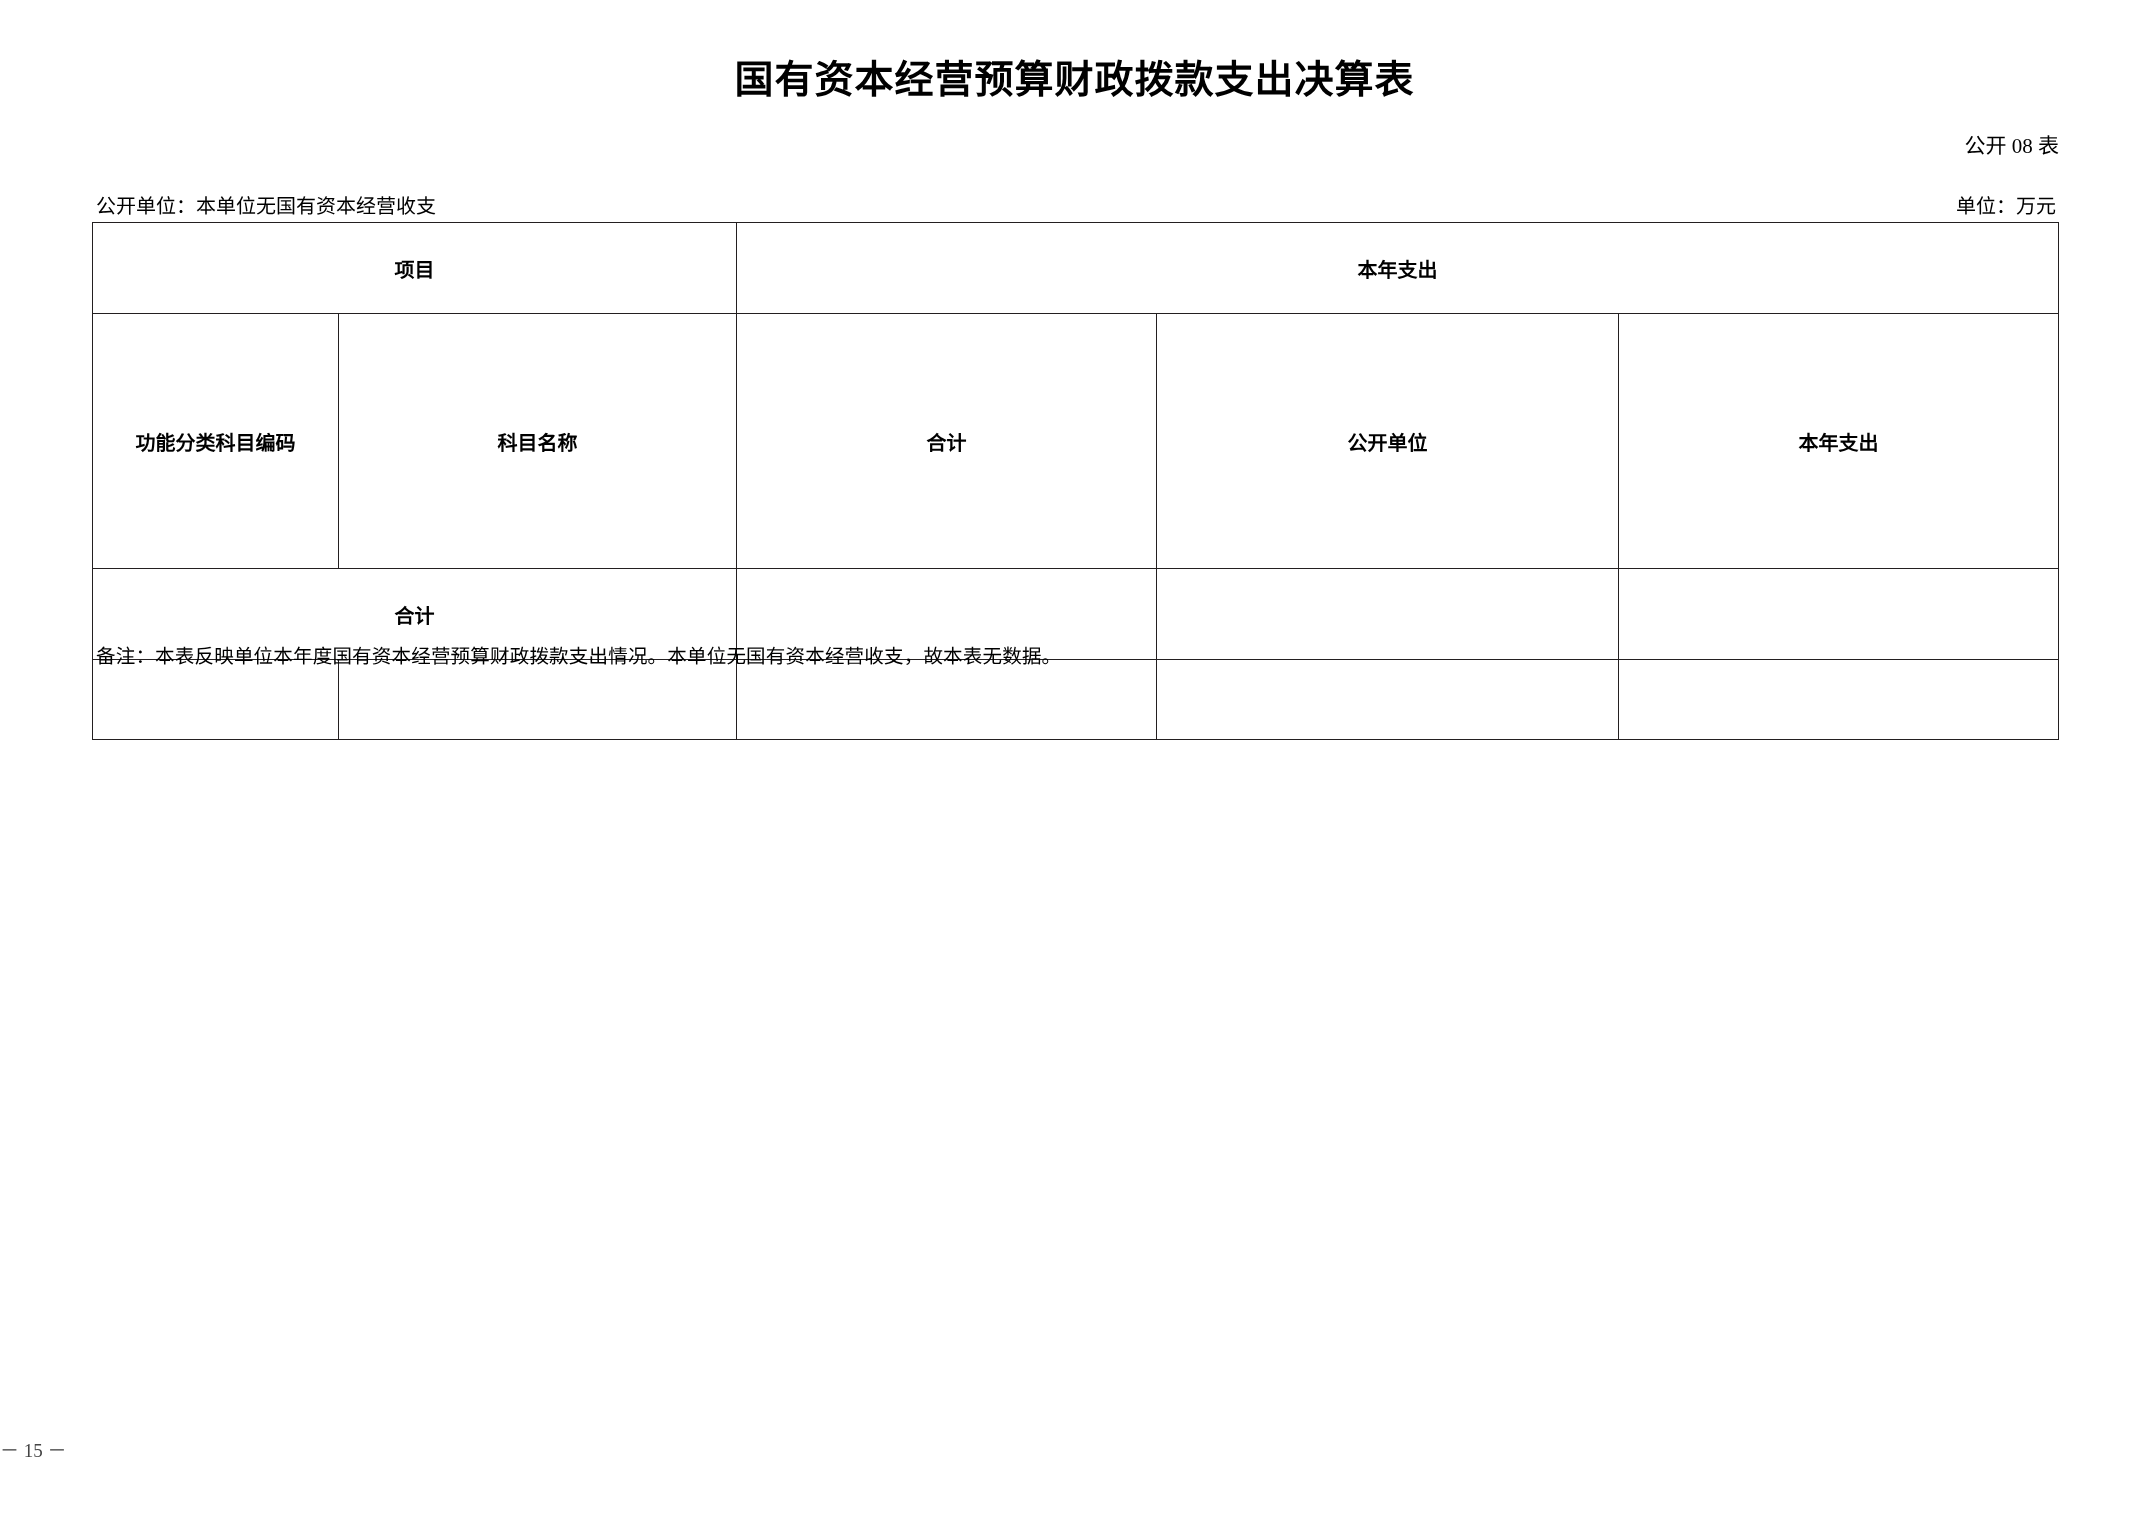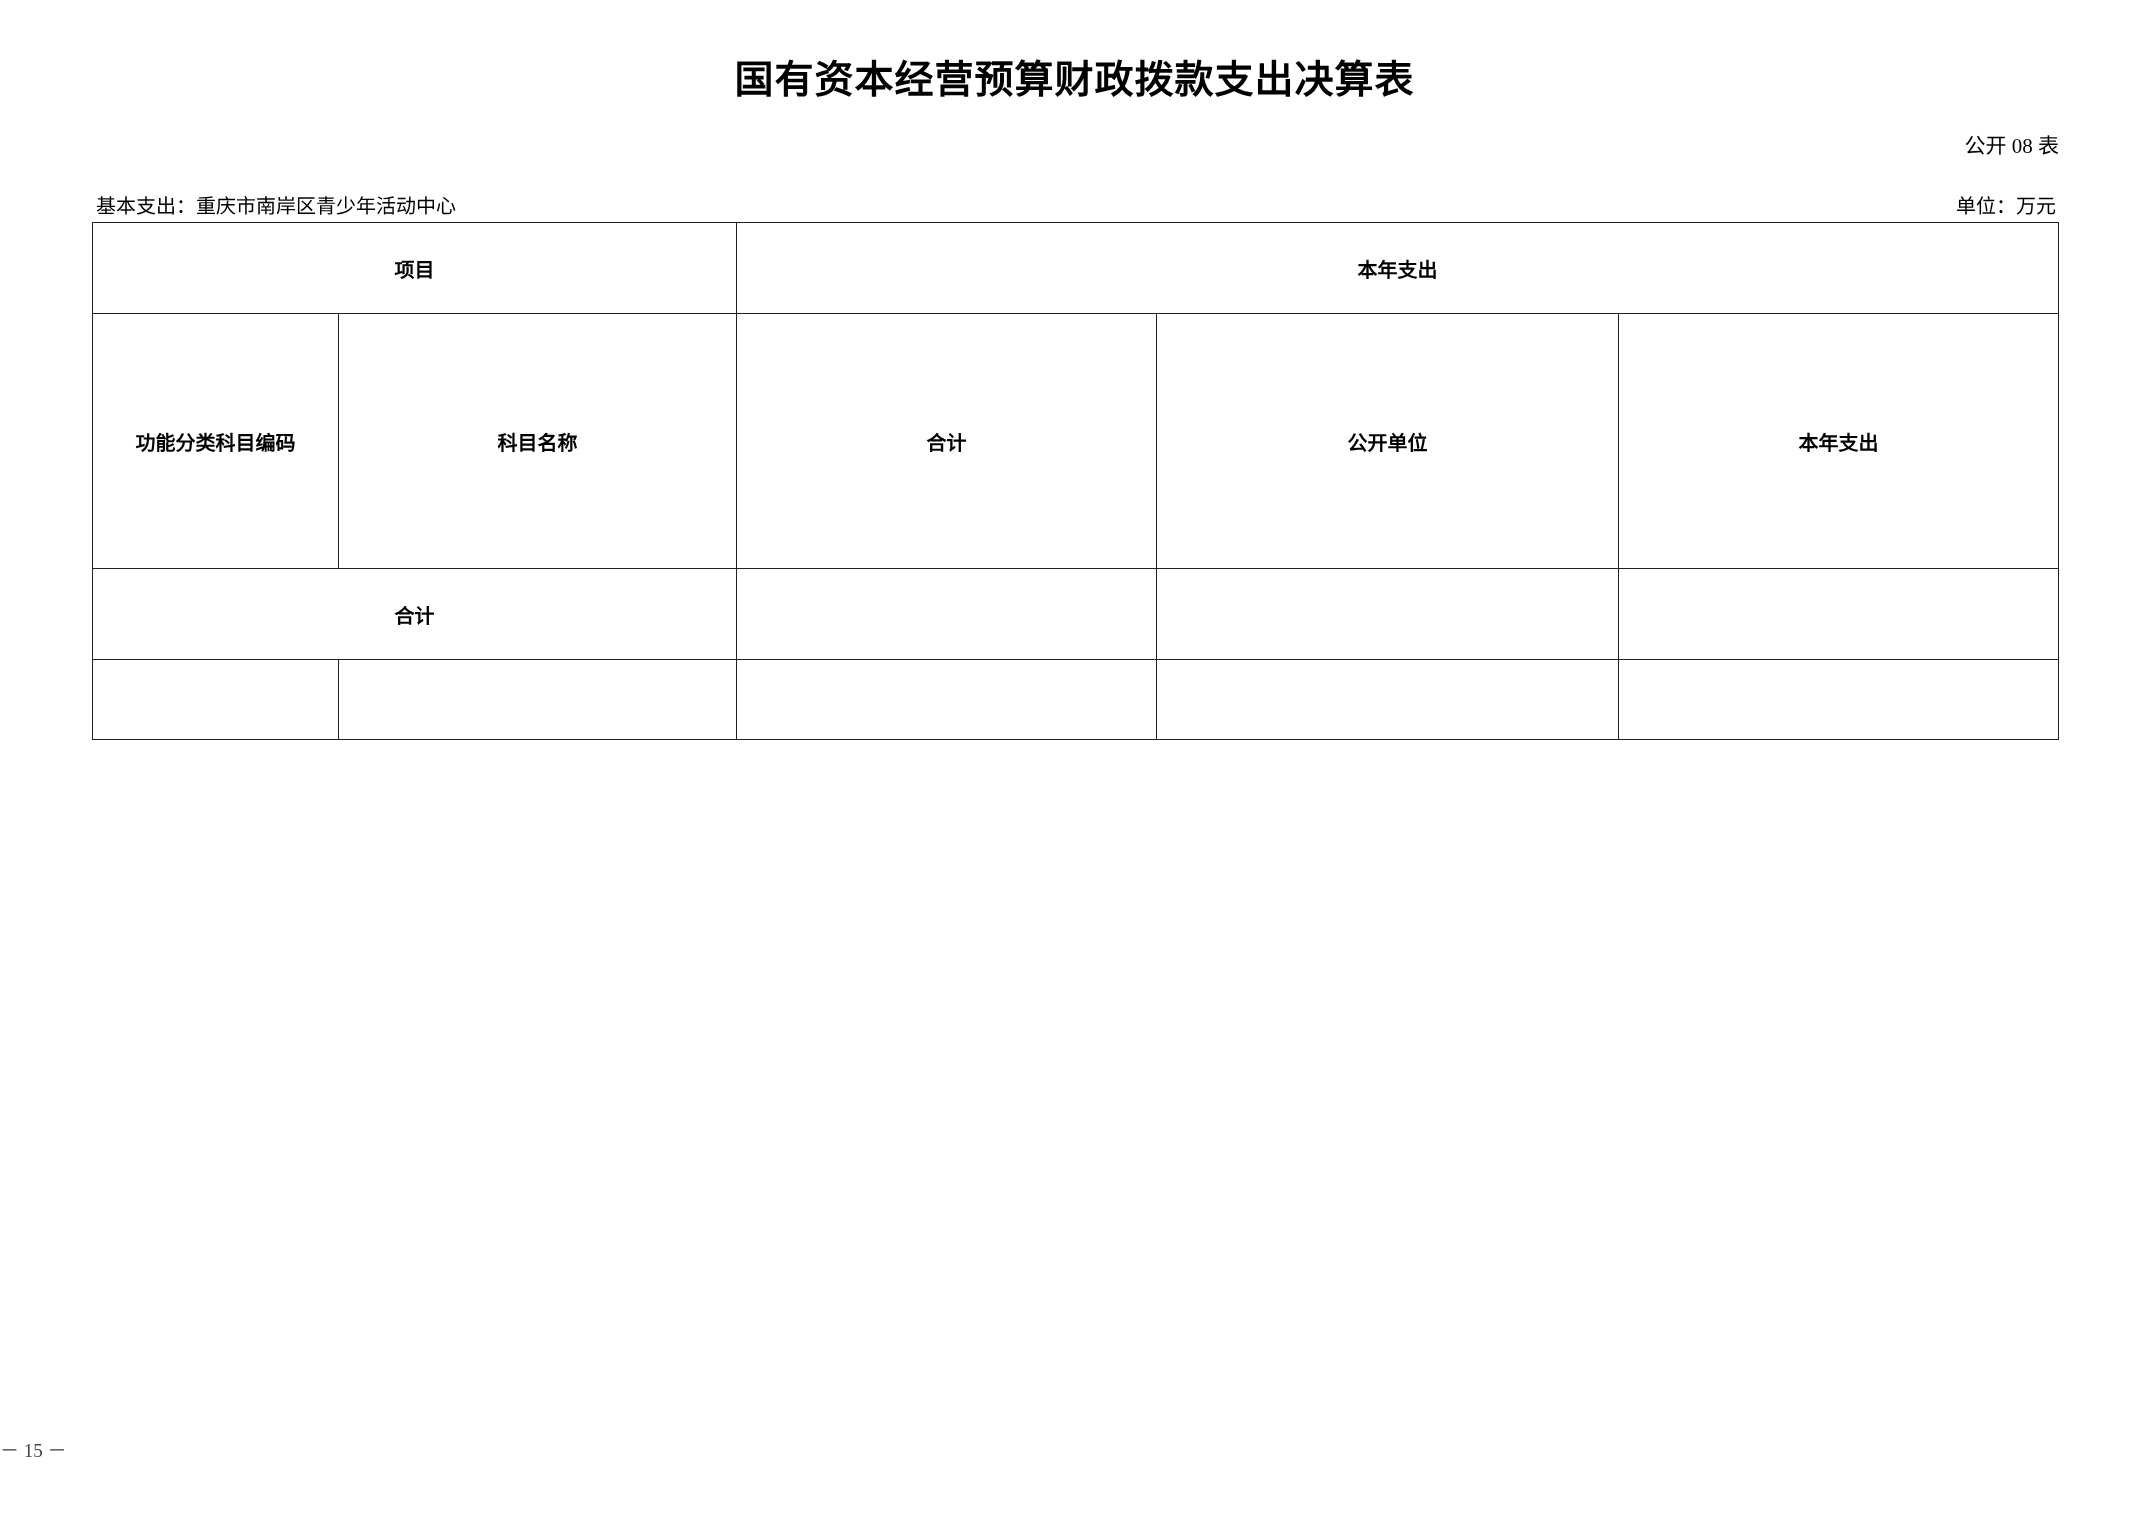--- a/index.html
+++ b/index.html
@@ -103,21 +103,21 @@
 </head>
 <body>
 
 <div class="page">
 
   <div class="doc-title">国有资本经营预算财政拨款支出决算表</div>
 
   <div class="sheet-no">公开 08 表</div>
 
   <div class="meta-row">
-    <div class="meta-left">基本支出：重庆市南岸区青少年活动中心</div>
+    <div class="meta-left">公开单位：本单位无国有资本经营收支</div>
     <div class="meta-right">单位：万元</div>
   </div>
 
   <table class="main">
     <colgroup>
       <col class="col-1">
       <col class="col-2">
       <col class="col-3">
       <col class="col-4">
       <col class="col-5">
@@ -143,16 +143,17 @@
       <tr class="blank-row">
         <td></td>
         <td></td>
         <td></td>
         <td></td>
         <td></td>
       </tr>
     </tbody>
   </table>
 
+  <div class="note">备注：本表反映单位本年度国有资本经营预算财政拨款支出情况。本单位无国有资本经营收支，故本表无数据。</div>
 
   <div class="page-number">－ 15 －</div>
 
 </div>
 
 </body></html>

